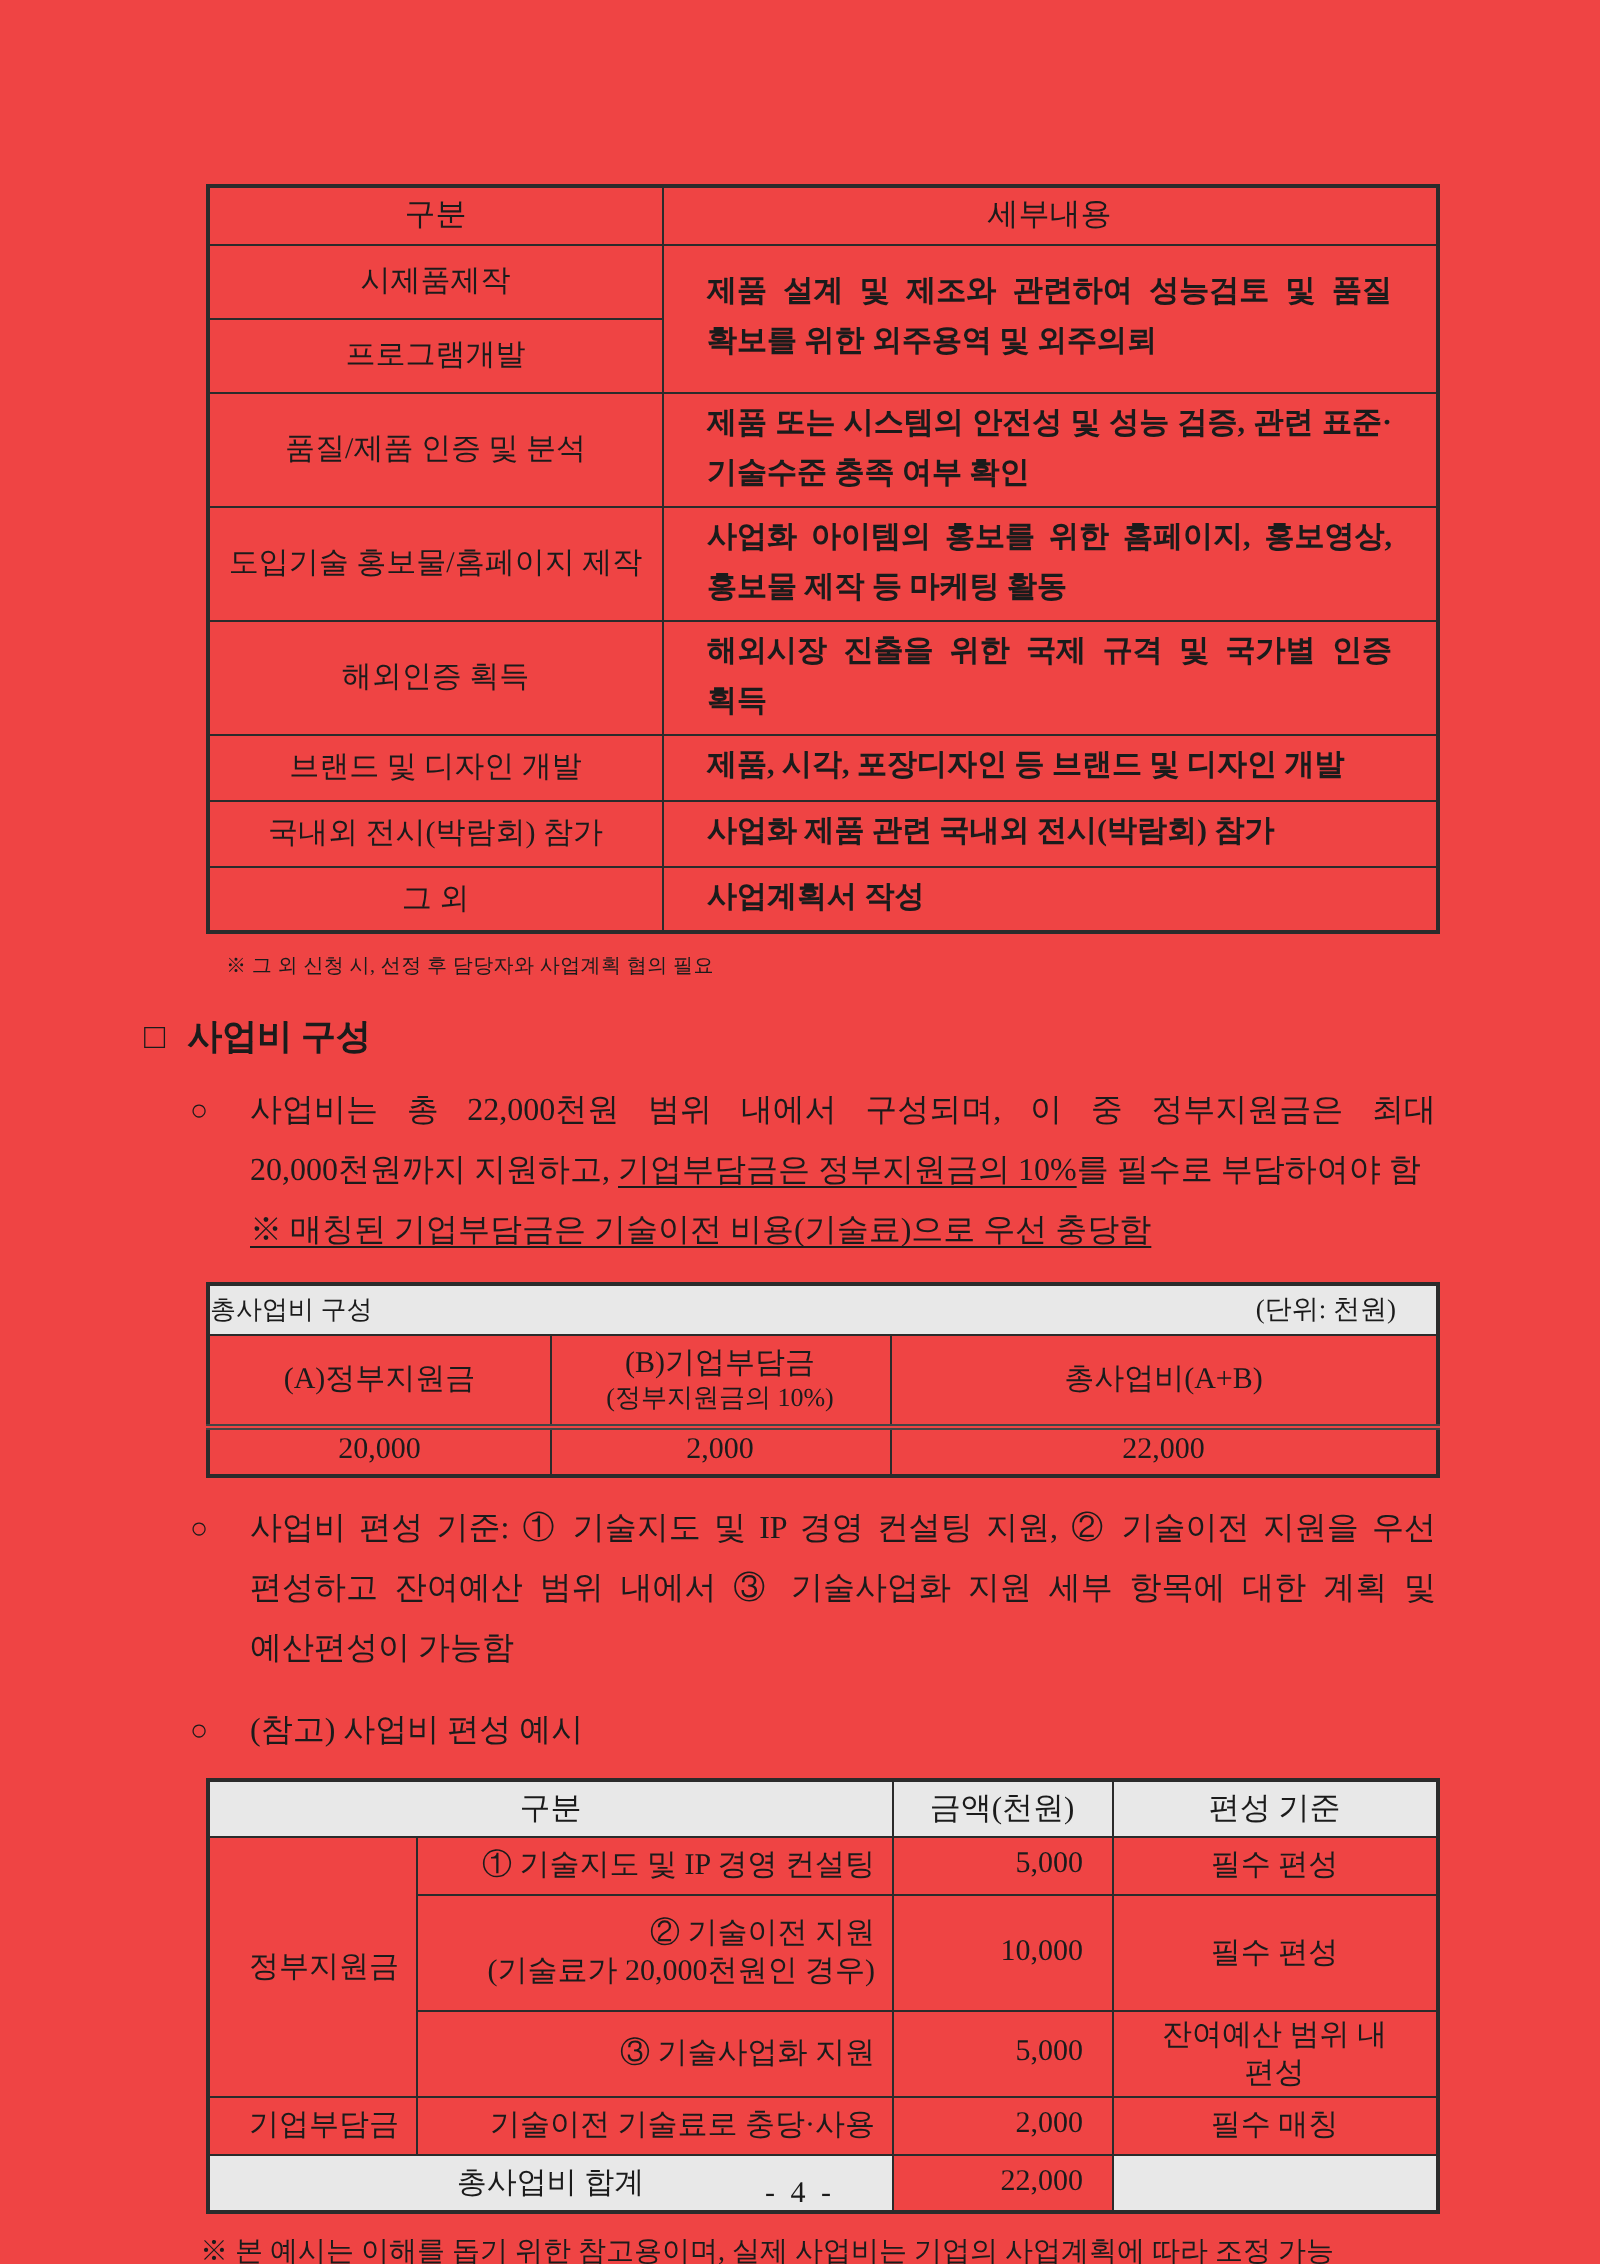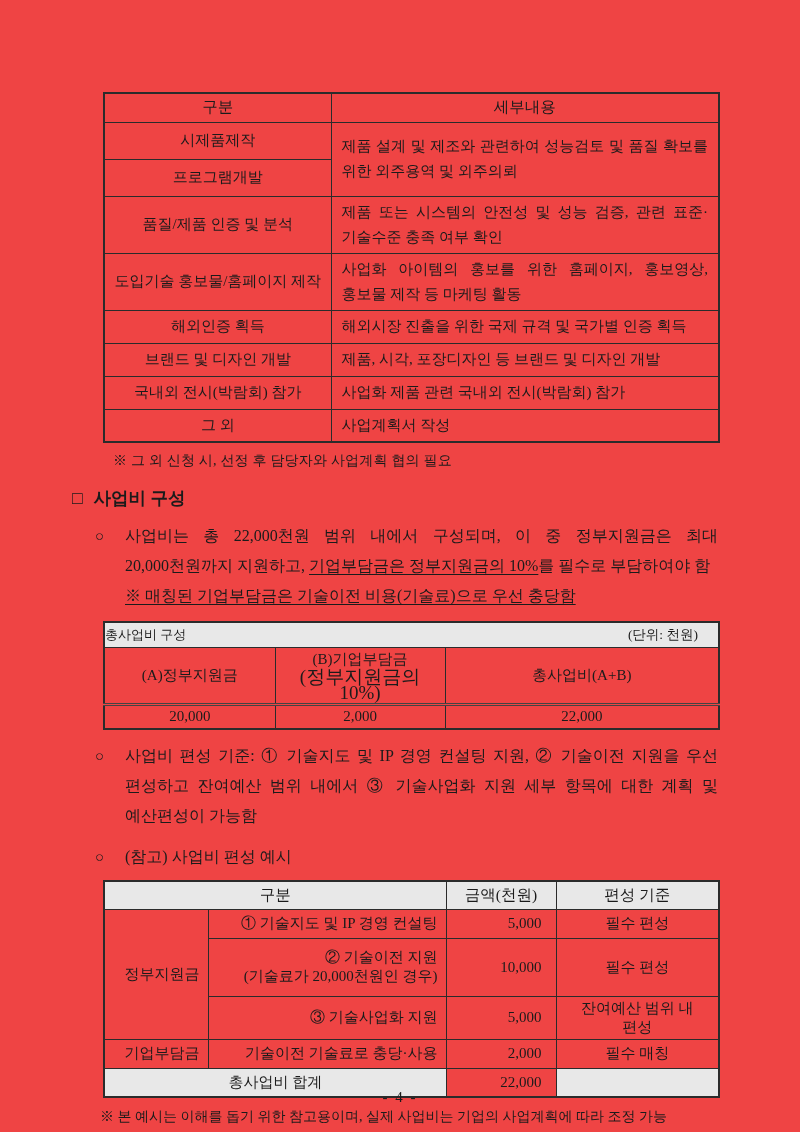--- a/index.html
+++ b/index.html
@@ -32,28 +32,28 @@
     vertical-align: middle;
     font-weight: normal;
   }
   .gray { background: #e8e8e8; }
 
   
   .detail-table col.c1 { width: 227px; }
   .detail-table col.c2 { width: 388px; }
   .detail-table th { height: 29px; text-align: center; font-size: 15.5px; }
   .detail-table td.cat { text-align: center; }
-  .detail-table td.det { text-align: justify; padding: 3px 10px; line-height: 25px; }
+  .detail-table td.det { text-align: justify; padding: 3px 22px; line-height: 25px; font-weight: bold; }
   .detail-table tr.r1 td { height: 37px; }
   .detail-table tr.r2l td { height: 52px; }
   .detail-table tr.r1s td { height: 33px; }
 
   .table-note {
     margin: 9px 0 0 113px;
-    font-size: 14px;
+    font-size: 10px;
     letter-spacing: 0.2px;
   }
 
   
   .section-title {
     margin: 16px 0 0 72px;
     font-size: 17.5px;
     font-weight: 600;
     display: flex;
     align-items: baseline;
@@ -75,21 +75,21 @@
   .summary-table col.c1 { width: 171px; }
   .summary-table col.c2 { width: 170px; }
   .summary-table col.c3 { width: 274px; }
   .summary-table .title-row td { height: 25px; position: relative; padding: 0; }
   .summary-table .tbl-title { display: block; text-align: left; font-size: 13px; }
   .summary-table .tbl-unit {
     position: absolute; right: 20px; top: 50%; transform: translateY(-50%);
     font-size: 13.5px;
   }
   .summary-table .head-row td { height: 46px; text-align: center; }
-  .summary-table .sub { display: block; font-size: 19px; line-height: 16px; }
+  .summary-table .sub { display: block; font-size: 13px; line-height: 16px; }
   .summary-table .val-row td {
     height: 25px; text-align: center;
     border-top: 3px double #444;
   }
 
   
   .example-table { margin-top: 8px; }
   .example-table col.c1 { width: 104px; }
   .example-table col.c2 { width: 238px; }
   .example-table col.c3 { width: 110px; }

